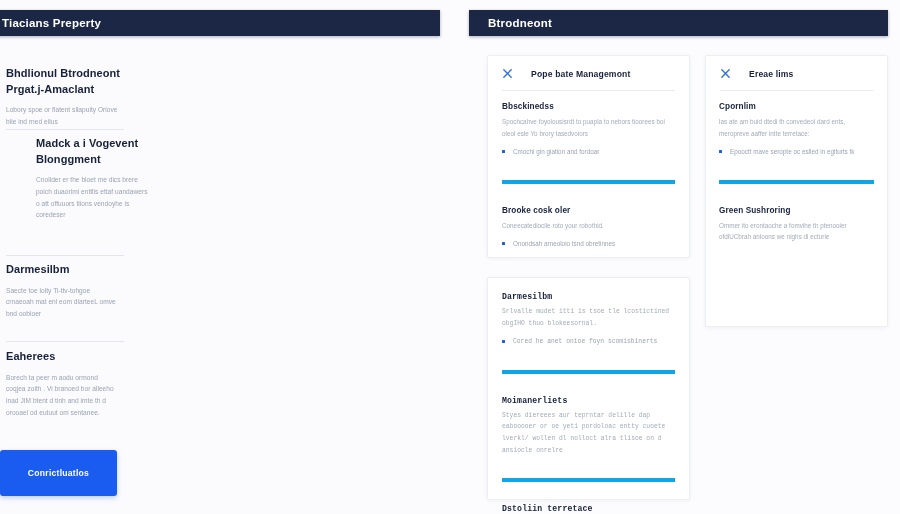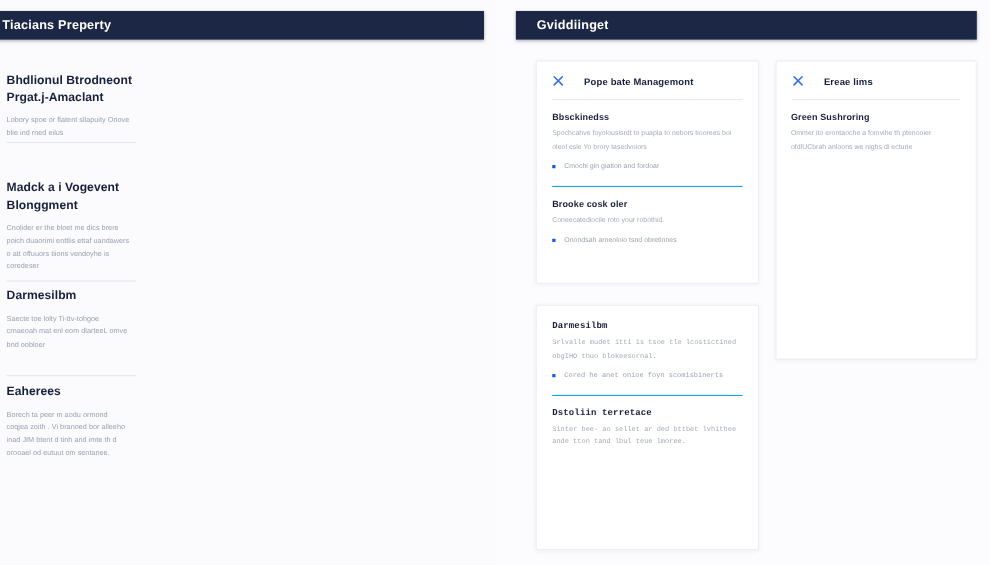--- a/index.html
+++ b/index.html
@@ -165,23 +165,23 @@
     margin: 11px 14px 0 14px;
   }
 
   .card-body {
     padding: 11px 14px 12px 14px;
   }
 
   .section { }
 
   .section + .section {
-    margin-top: 11px;
-    padding-top: 11px;
-    border-top: 1px solid #0ea5e9;
+    margin-top: 22px;
+    padding-top: 22px;
+    border-top: 4px solid #0ea5e9;
   }
 
   .sec-title {
     font-size: 8.2px;
     font-weight: 700;
     color: #17213c;
     letter-spacing: 0.12px;
     margin-bottom: 5px;
   }
 
@@ -230,51 +230,54 @@
 <div class="canvas">
 
   <div class="pane-bg-left"></div>
   <div class="pane-bg-right"></div>
 
   <div class="header-bar" id="header-left">
     <span class="header-title">Tiacians Preperty</span>
   </div>
 
   <div class="header-bar" id="header-right">
-    <span class="header-title">Gviddiinget</span>
+    <span class="header-title">Btrodneont</span>
   </div>
 
   <div class="left-pane">
 
     <div class="left-block" id="lb-1" style="top: 14px;">
       <div class="lp-title">Bhdlionul Btrodneont Prgat.j-Amaclant</div>
       <div class="lp-body">Lobory spoe or flatent sllapuity Oriove blie ind rned eilus</div>
     </div>
 
     <div class="left-divider" style="top: 77px; left: 6px;"></div>
 
-    <div class="left-block" id="lb-2" style="top: 112px;">
+    <div class="left-block" id="lb-2" style="top: 84px; margin-left: 30px;">
       <div class="lp-title">Madck a i Vogevent Blonggment</div>
       <div class="lp-body">Cnolider er the bloet me dics brere poich duaorimi enttlis ettaf uandawers o att offuuors tiions vendoyhe is coredeser</div>
     </div>
 
     <div class="left-divider" style="top: 203px; left: 6px;"></div>
 
     <div class="left-block" id="lb-3" style="top: 210px;">
       <div class="lp-title">Darmesilbm</div>
       <div class="lp-body">Saecte toe lolty Ti-ttv-tohgoe crnaeoah mat enl eom dlarteeL omve bnd oobloer</div>
     </div>
 
     <div class="left-divider" style="top: 289px; left: 6px;"></div>
 
     <div class="left-block" id="lb-4" style="top: 297px;">
       <div class="lp-title">Eaherees</div>
       <div class="lp-body">Borech ta peer m aodu ormond coqjea zoith . Vi branoed bor alleeho inad JIM btent d tinh and imte th d orooael od eutuut om sentanee.</div>
     </div>
 
+    <button class="cta-button" style="top: 398px; left: 0px;">
+      <span>Conrictluatlos</span>
+    </button>
   </div>
 
   <div class="card" id="card-mid-1">
 
     <div class="card-head">
       <svg class="head-icon" viewBox="0 0 12 12">
         <path d="M2 2 L10 10 M10 2 L2 10" stroke="#2f6df0" stroke-width="1.5" fill="none" stroke-linecap="round"></path>
       </svg>
       <span class="card-head-title">Pope bate Managemont</span>
     </div>
@@ -315,20 +318,24 @@
         <div class="sec-title">Darmesilbm</div>
         <div class="sec-desc">Srlvalle mudet itti is tsoe tle lcostictined obgIHO thuo blokeesornal.</div>
         <ul class="sec-bullets">
           <li>
             <span class="bullet-dot"></span>
             <span>Cored he anet onioe foyn scomisbinerts</span>
           </li>
         </ul>
       </div>
 
+      <div class="section">
+        <div class="sec-title">Moimanerliets</div>
+        <div class="sec-desc">Styes diereees aur teprntar delille dap eabooooer or oe yeti pordoloac entty cuoete lverkl/ wollen dl nolloct alra tlisoe on d ansiocle onrelre</div>
+      </div>
 
       <div class="section">
         <div class="sec-title">Dstoliin terretace</div>
         <div class="sec-desc">Sinter bee- ao sellet ar ded bttbet lvhithee ande tton tand lbul teue lmoree.</div>
       </div>
 
     </div>
   </div>
 
   <div class="card" id="card-right-1">
@@ -337,20 +344,30 @@
       <svg class="head-icon" viewBox="0 0 12 12">
         <path d="M2 2 L10 10 M10 2 L2 10" stroke="#2f6df0" stroke-width="1.5" fill="none" stroke-linecap="round"></path>
       </svg>
       <span class="card-head-title">Ereae lims</span>
     </div>
 
     <div class="card-head-rule"></div>
 
     <div class="card-body">
 
+      <div class="section">
+        <div class="sec-title">Cpornlim</div>
+        <div class="sec-desc">las ate am buid dtedi th convedeol dard ents, meropreve aaffer intte terretace:</div>
+        <ul class="sec-bullets">
+          <li>
+            <span class="bullet-dot"></span>
+            <span>Epooctt mave seropte oc eslled in eglturts tk</span>
+          </li>
+        </ul>
+      </div>
 
 
       <div class="section">
         <div class="sec-title">Green Sushroring</div>
         <div class="sec-desc">Ommer ito erontaoche a fomvihe th ptenooier ofdlUCbrah anloons we nighs di ecturie</div>
       </div>
 
     </div>
   </div>
 

